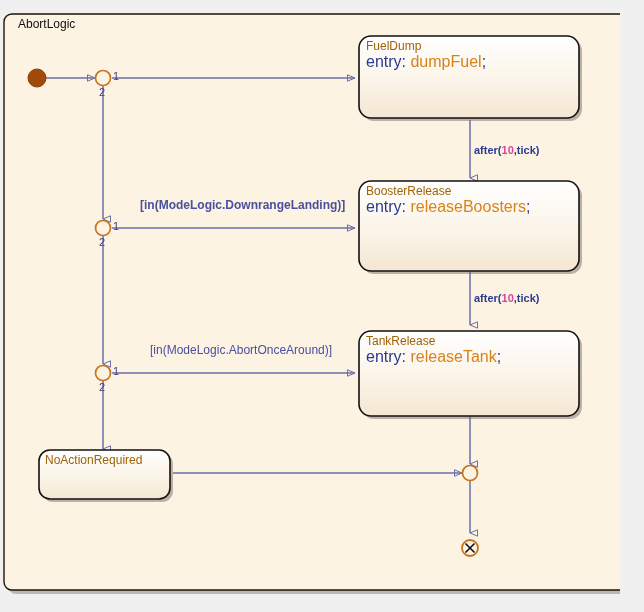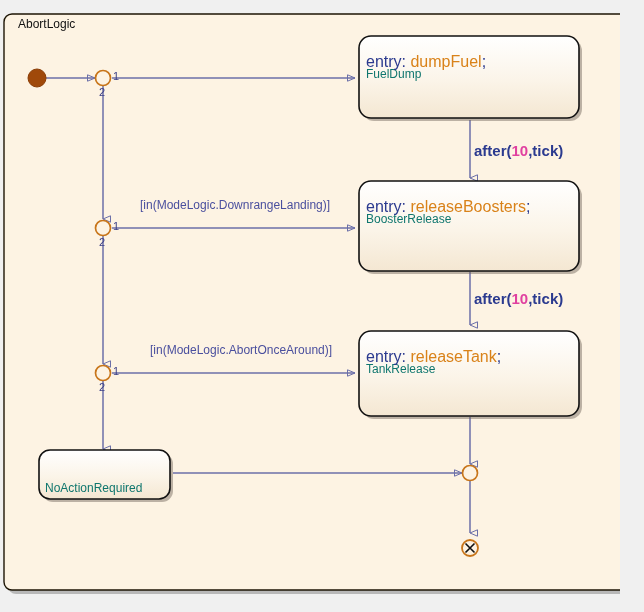--- a/index.html
+++ b/index.html
@@ -30,42 +30,41 @@
     font-size: 11.5px;
     line-height: 13px;
     color: #2b2b2b;
   }
   .chart-title {
     font-size: 12px;
     color: #111111;
   }
   .state-name {
     font-size: 12px;
-    color: #0f766e;
-    margin-top: 28px;
+    color: #a16207;
   }
   .entry-line {
     font-size: 16px;
     color: #1f3a93;
   }
   .kw {
     color: #2b3a8f;
   }
   .act {
     color: #d98219;
   }
   .semi {
     color: #2b3a8f;
   }
   .guard {
     font-size: 12px;
     color: #4a4f9e;
   }
   .afterlbl {
-    font-size: 15px;
+    font-size: 11px;
     color: #2b3a8f;
     font-weight: bold;
   }
   .afterlbl .num {
     color: #e040a0;
     font-weight: bold;
   }
   .afterlbl .paren {
     color: #2b3a8f;
     font-weight: bold;
@@ -167,21 +166,21 @@
   <div class="lbl entry-line" style="left:366px; top:55px;"><span class="kw">entry:</span> <span class="act">dumpFuel</span><span class="semi">;</span></div>
 
   <div class="lbl state-name" style="left:366px; top:185px;">BoosterRelease</div>
   <div class="lbl entry-line" style="left:366px; top:200px;"><span class="kw">entry:</span> <span class="act">releaseBoosters</span><span class="semi">;</span></div>
 
   <div class="lbl state-name" style="left:366px; top:335px;">TankRelease</div>
   <div class="lbl entry-line" style="left:366px; top:350px;"><span class="kw">entry:</span> <span class="act">releaseTank</span><span class="semi">;</span></div>
 
   <div class="lbl state-name" style="left:45px; top:454px;">NoActionRequired</div>
 
-  <div class="lbl guard" style="left:140px; top:199px;">[in(ModeLogic.DownrangeLanding)]</div>
+  <div class="lbl guard" style="left:140px; top:199px;font-weight:bold;">[in(ModeLogic.DownrangeLanding)]</div>
   <div class="lbl guard" style="left:150px; top:344px;">[in(ModeLogic.AbortOnceAround)]</div>
 
   <div class="lbl afterlbl" style="left:474px; top:144px;"><span>after</span><span class="paren">(</span><span class="num">10</span><span class="paren">,tick)</span></div>
 
   <div class="lbl afterlbl" style="left:474px; top:292px;"><span>after</span><span class="paren">(</span><span class="num">10</span><span class="paren">,tick)</span></div>
 
   <div class="lbl jnum" style="left:113px; top:70px;">1</div>
   <div class="lbl jnum" style="left:99px; top:86px;">2</div>
 
   <div class="lbl jnum" style="left:113px; top:220px;">1</div>

